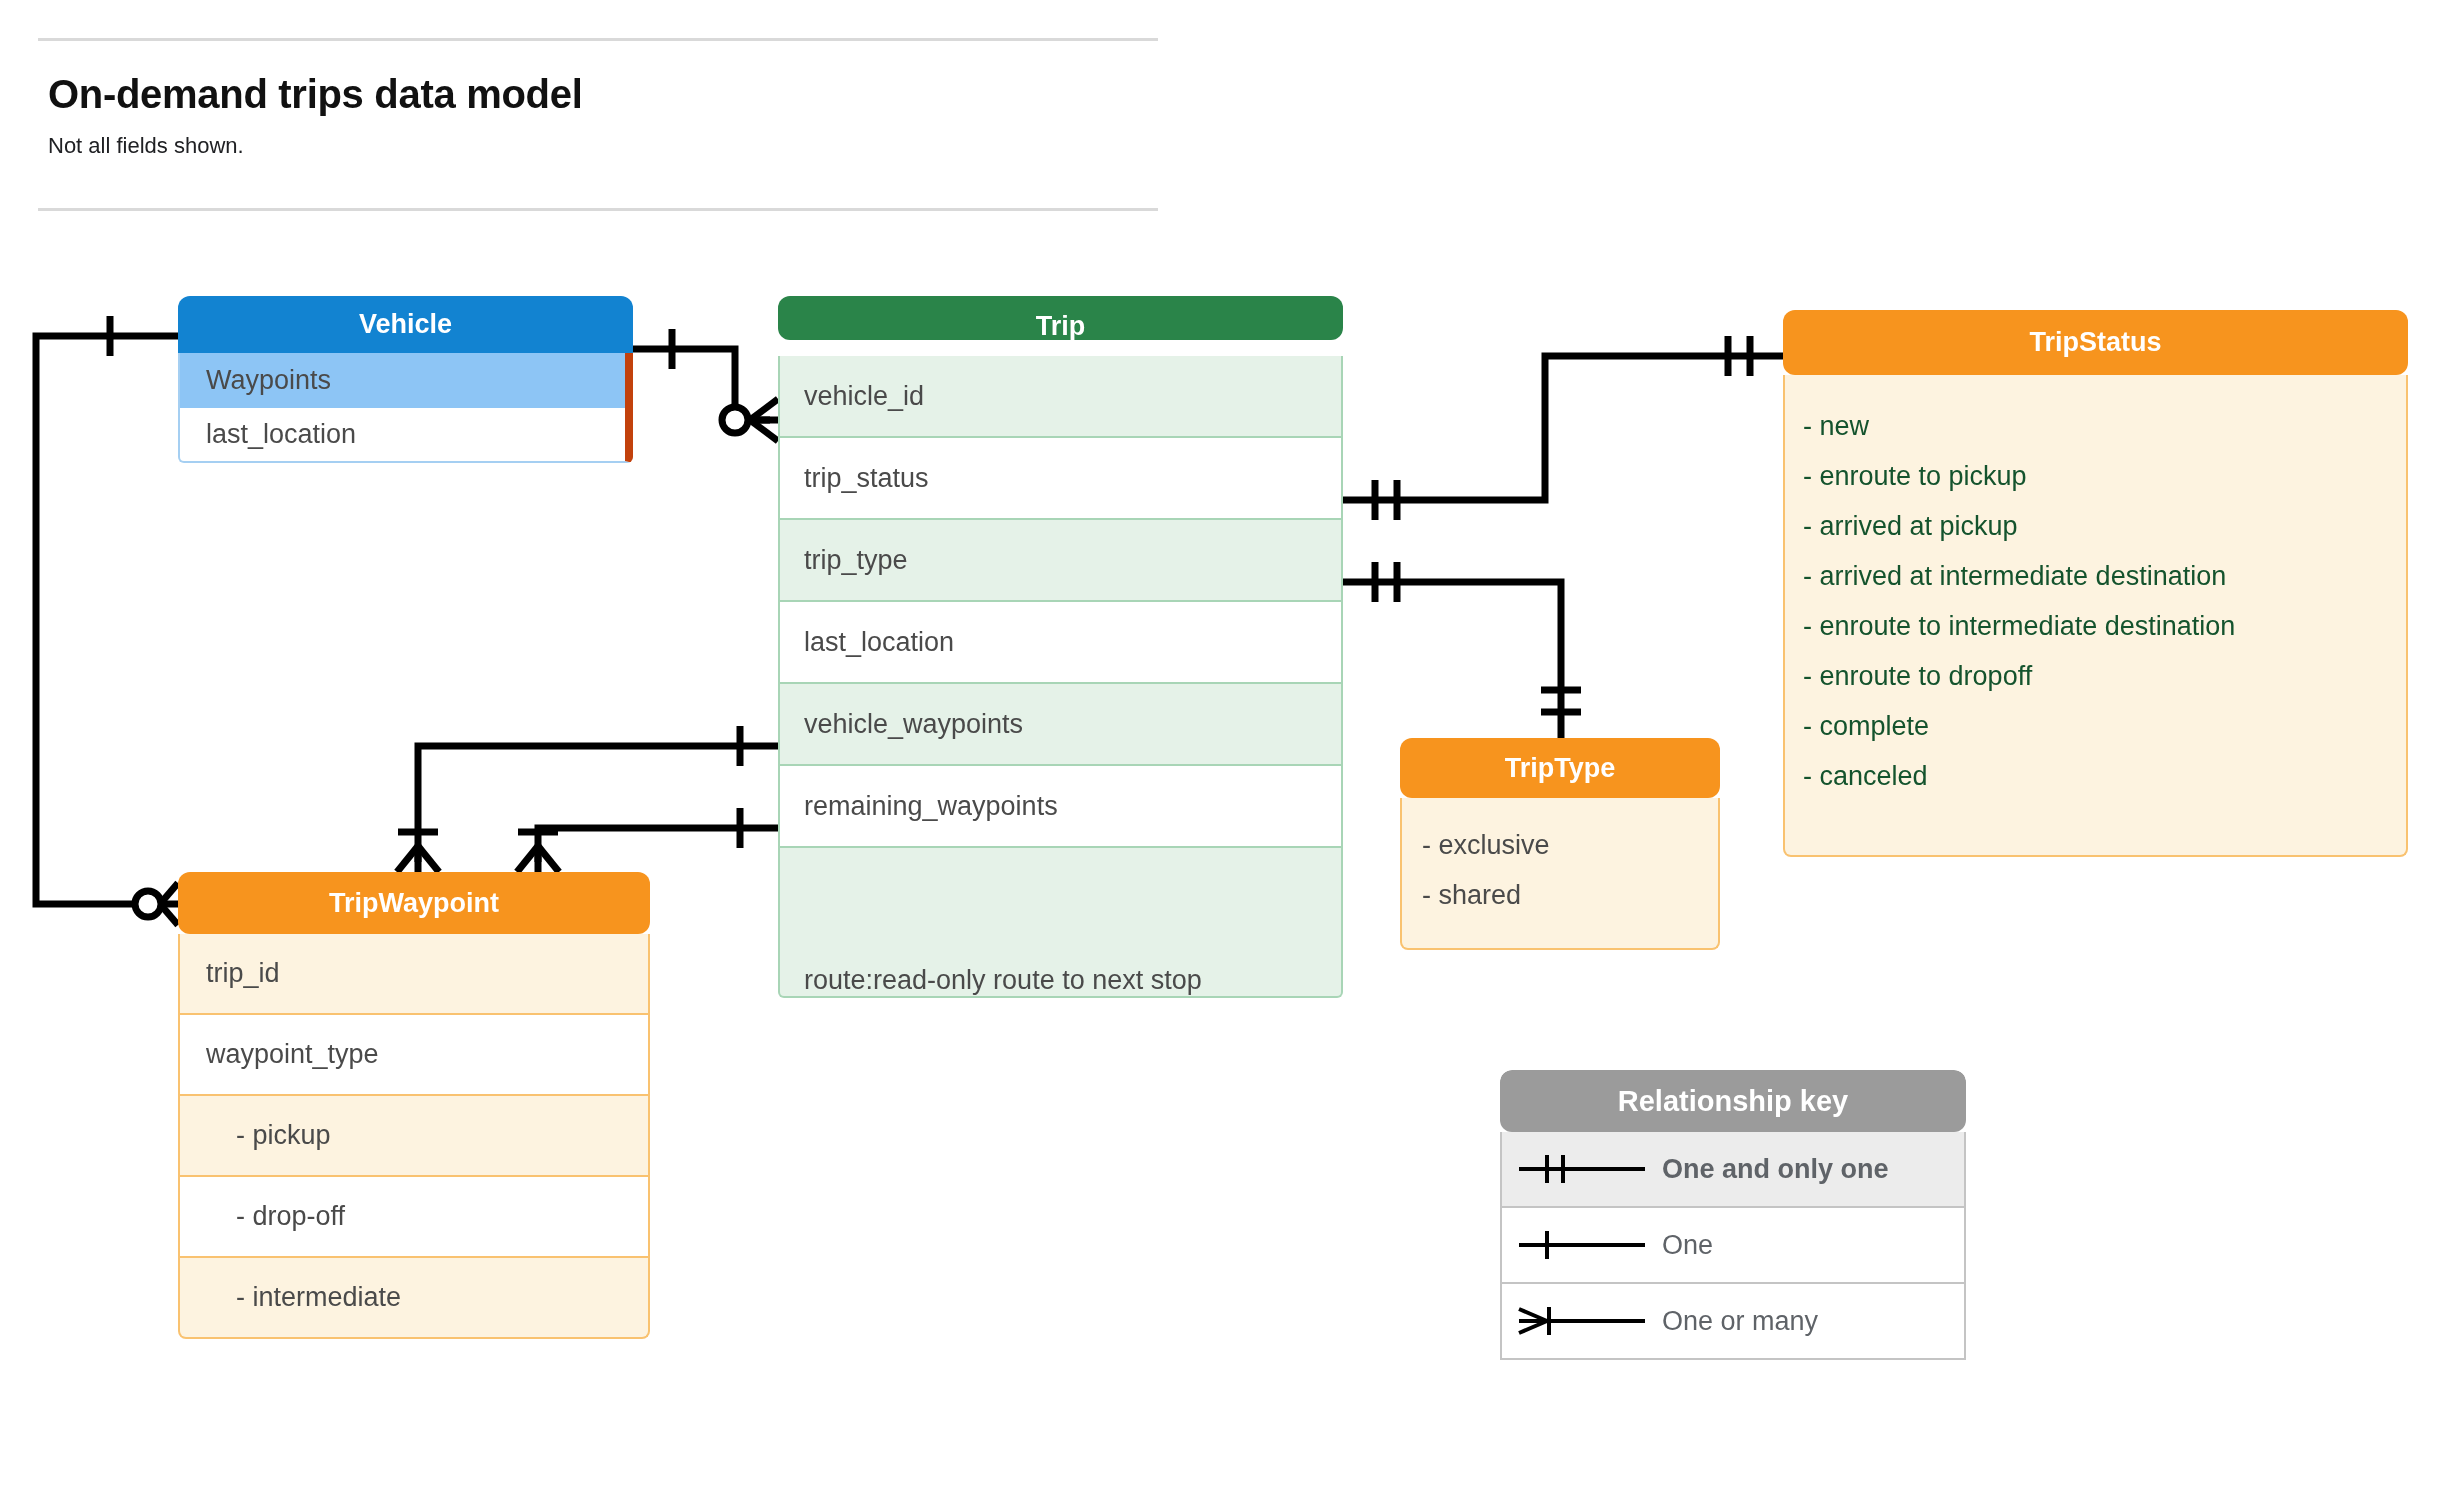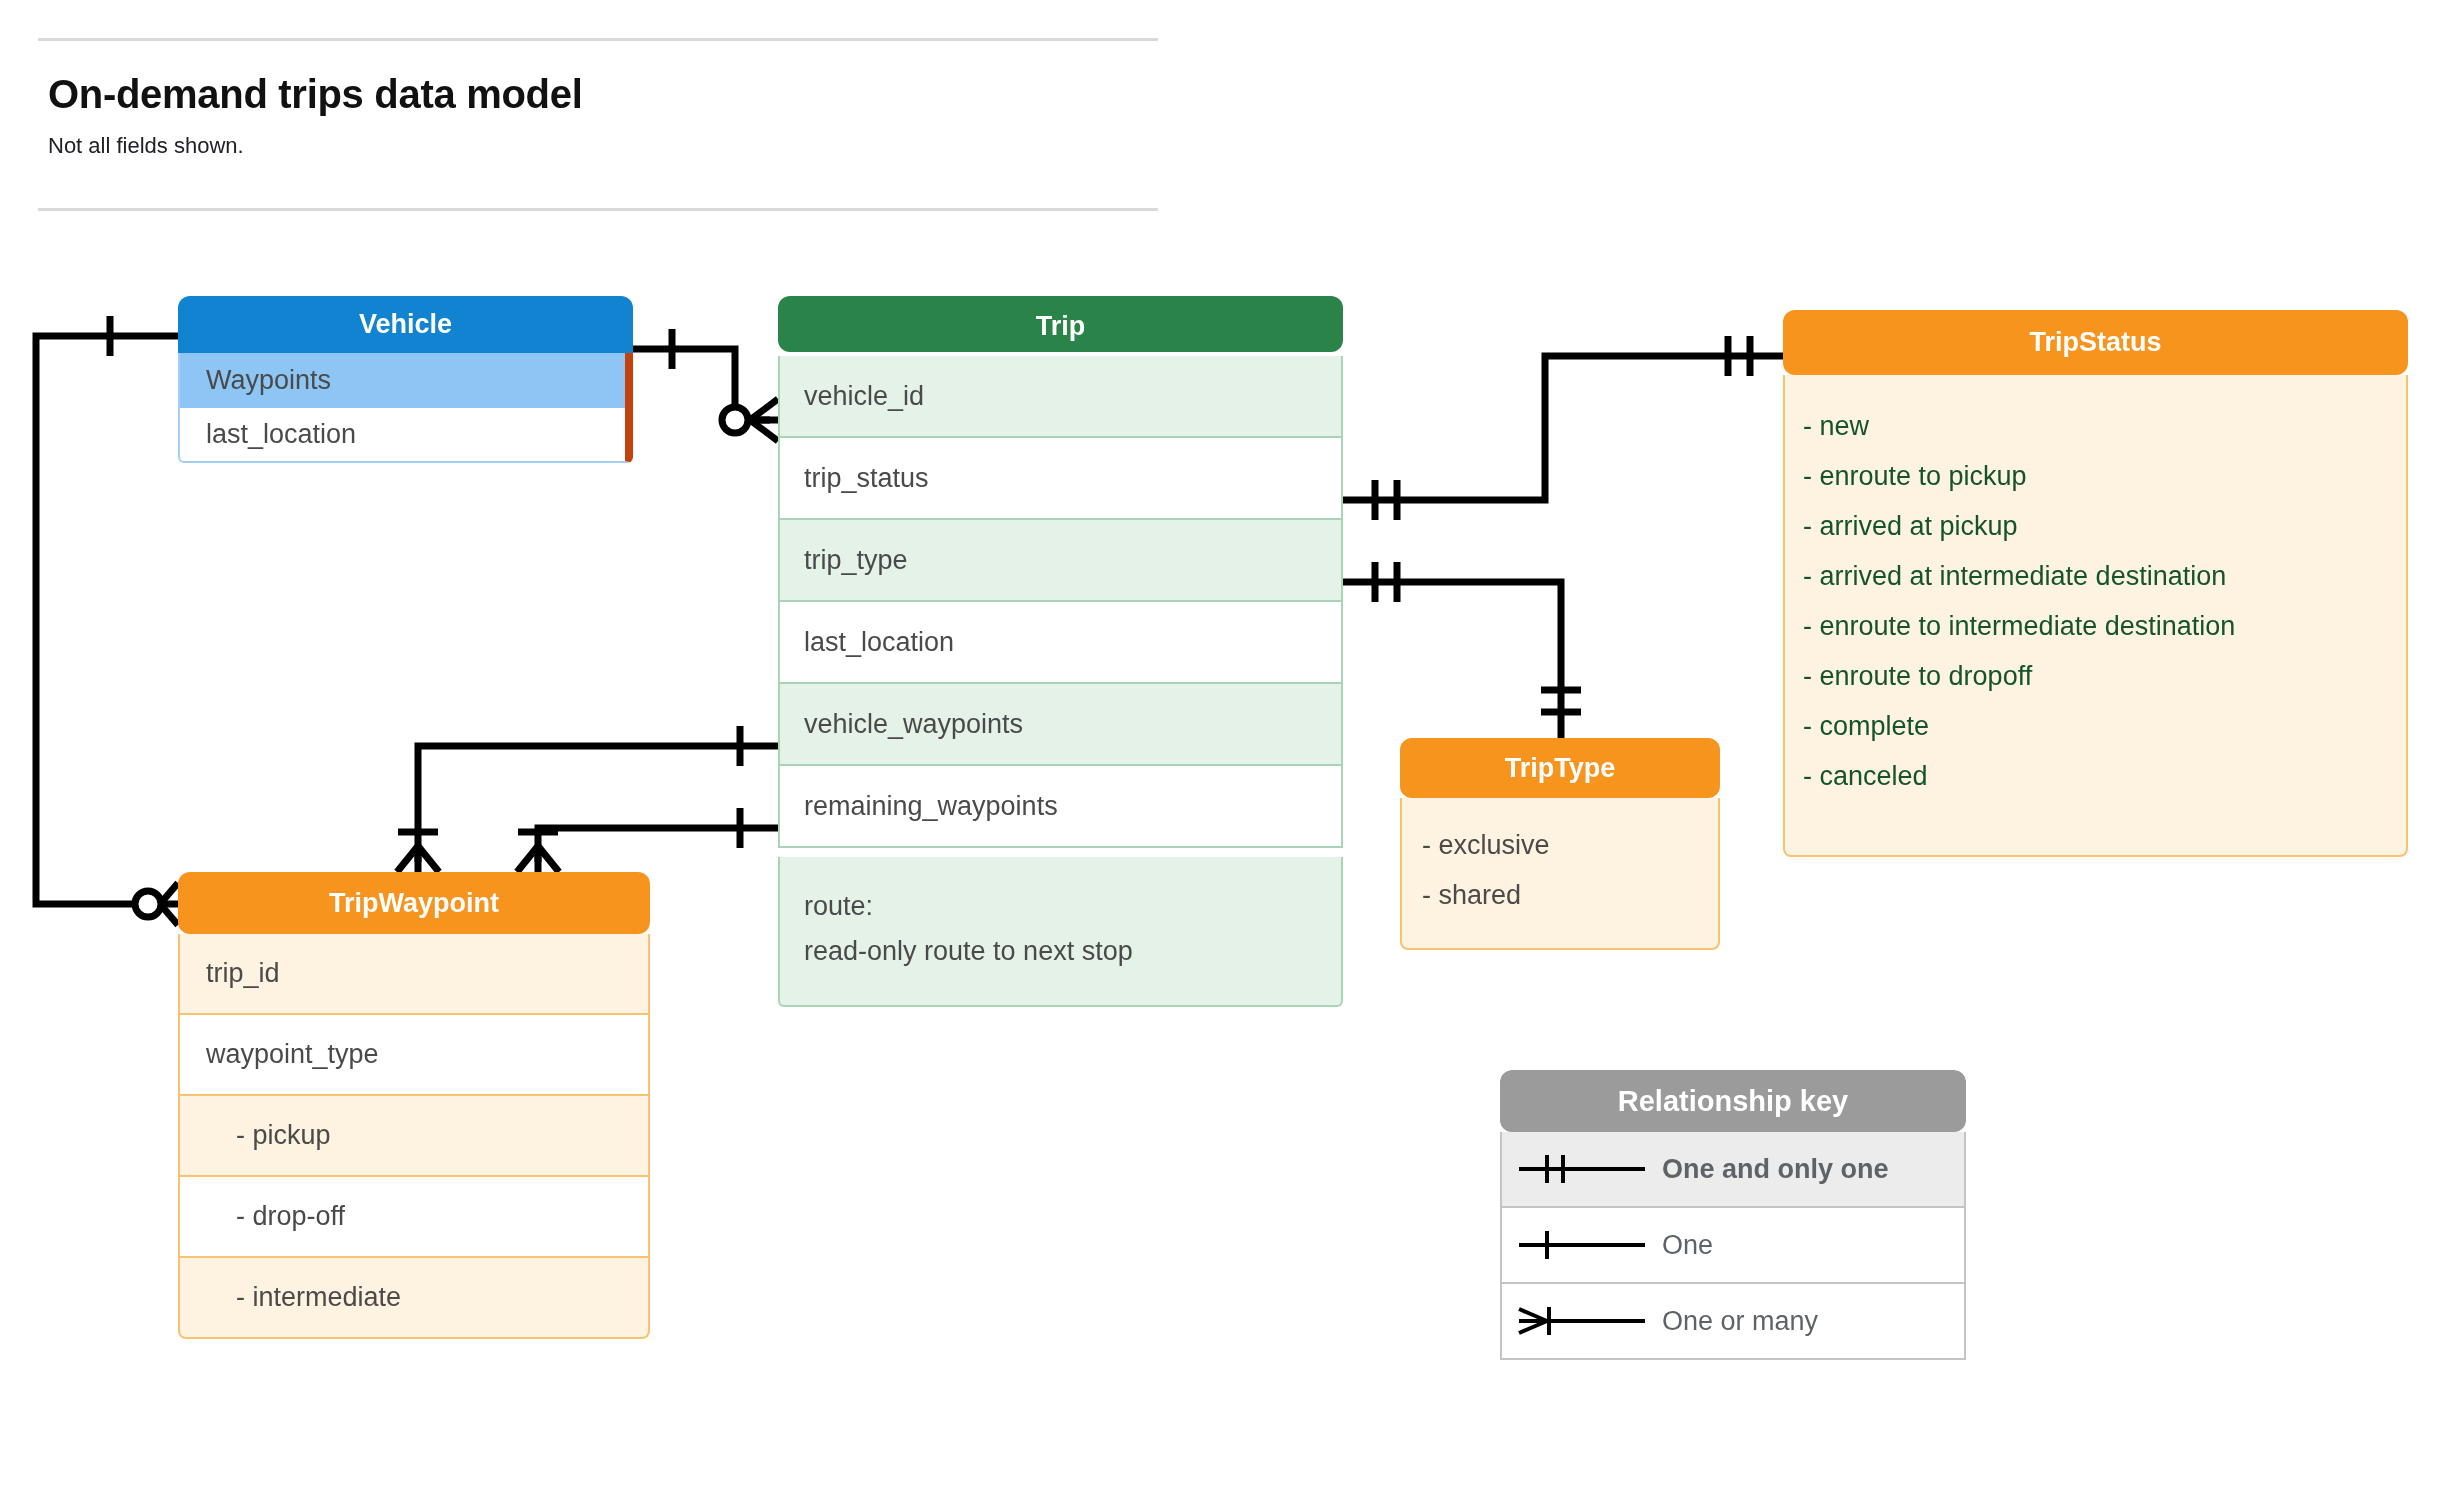--- a/index.html
+++ b/index.html
@@ -34,30 +34,30 @@
   #vehicle .ehead{background:#1283d1;height:57px;font-size:27px;}
   #vehicle-rows{position:absolute;left:178px;top:353px;width:455px;}
   .v-row{box-sizing:border-box;height:55px;display:flex;align-items:center;
          padding-left:26px;font-size:27px;color:#4a4a4a;
          border-left:2px solid #a5cff2;border-right:8px solid #c2410c;}
   .v-row.alt{background:#8dc5f5;}
   .v-row.plain{background:#ffffff;border-bottom:2px solid #a5cff2;
                border-bottom-left-radius:6px;border-bottom-right-radius:6px;}
 
   
-  #trip{left:778px;top:296px;width:565px;height:56px;}
+  #trip{left:778px;top:296px;width:565px;height:44px;}
   #trip .ehead{background:#2a8449;height:60px;font-size:27px;}
   #trip-rows{position:absolute;left:778px;top:356px;width:565px;}
   .t-row{box-sizing:border-box;display:flex;align-items:center;
          padding-left:24px;font-size:27px;color:#4a4a4a;height:82px;
          border-left:2px solid #a8d5b6;border-right:2px solid #a8d5b6;
          border-bottom:2px solid #a8d5b6;background:#ffffff;}
   .t-row.alt{background:#e5f2e8;}
-  .t-row.tall{height:150px;align-items:flex-start;padding-top:34px;flex-direction:column;
-              border-bottom-left-radius:6px;border-bottom-right-radius:6px;margin-top:9px;}
+  .t-row.tall{height:150px;align-items:flex-end;padding-top:34px;flex-direction:row;
+              border-bottom-left-radius:6px;border-bottom-right-radius:6px;}
   .t-row.tall .l2{margin-top:14px;}
 
   
   #tripstatus{left:1783px;top:310px;width:625px;height:65px;}
   #tripstatus .ehead{background:#f7941e;height:65px;font-size:27px;}
   #tripstatus-body{position:absolute;left:1783px;top:375px;width:625px;height:482px;
       box-sizing:border-box;background:#fdf3e0;
       border:2px solid #f9c270;border-top:none;
       border-bottom-left-radius:8px;border-bottom-right-radius:8px;
       padding:26px 0 0 18px;}

